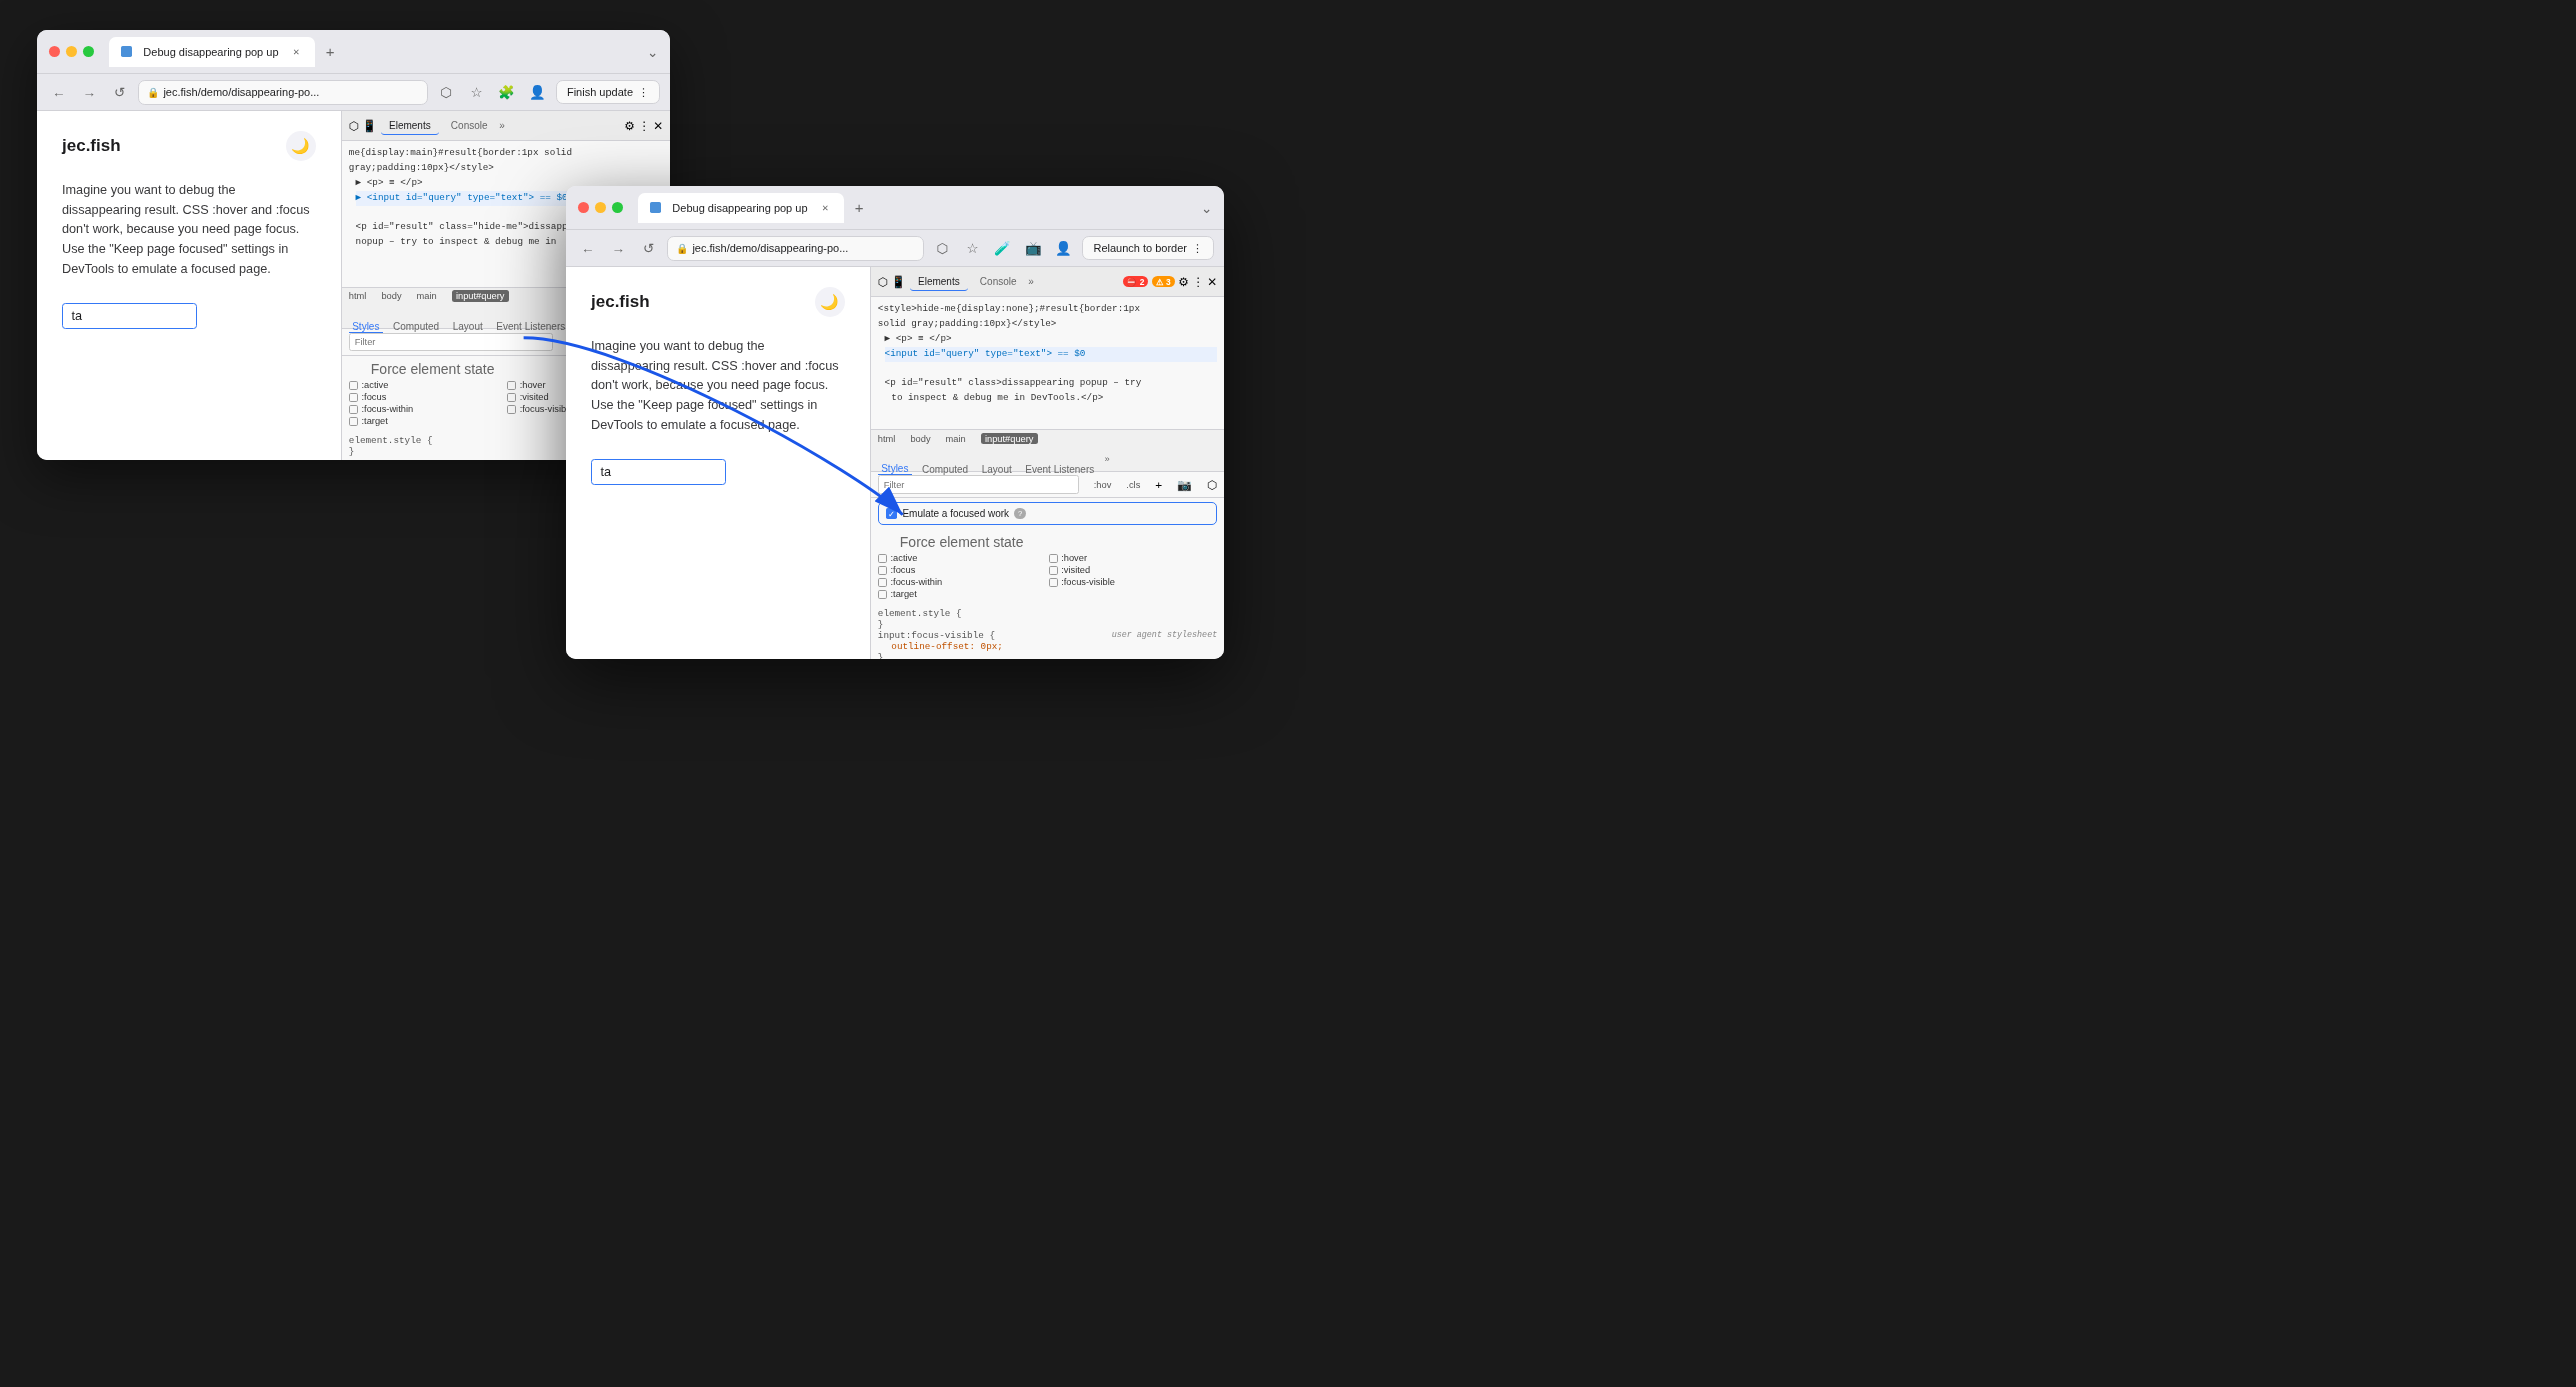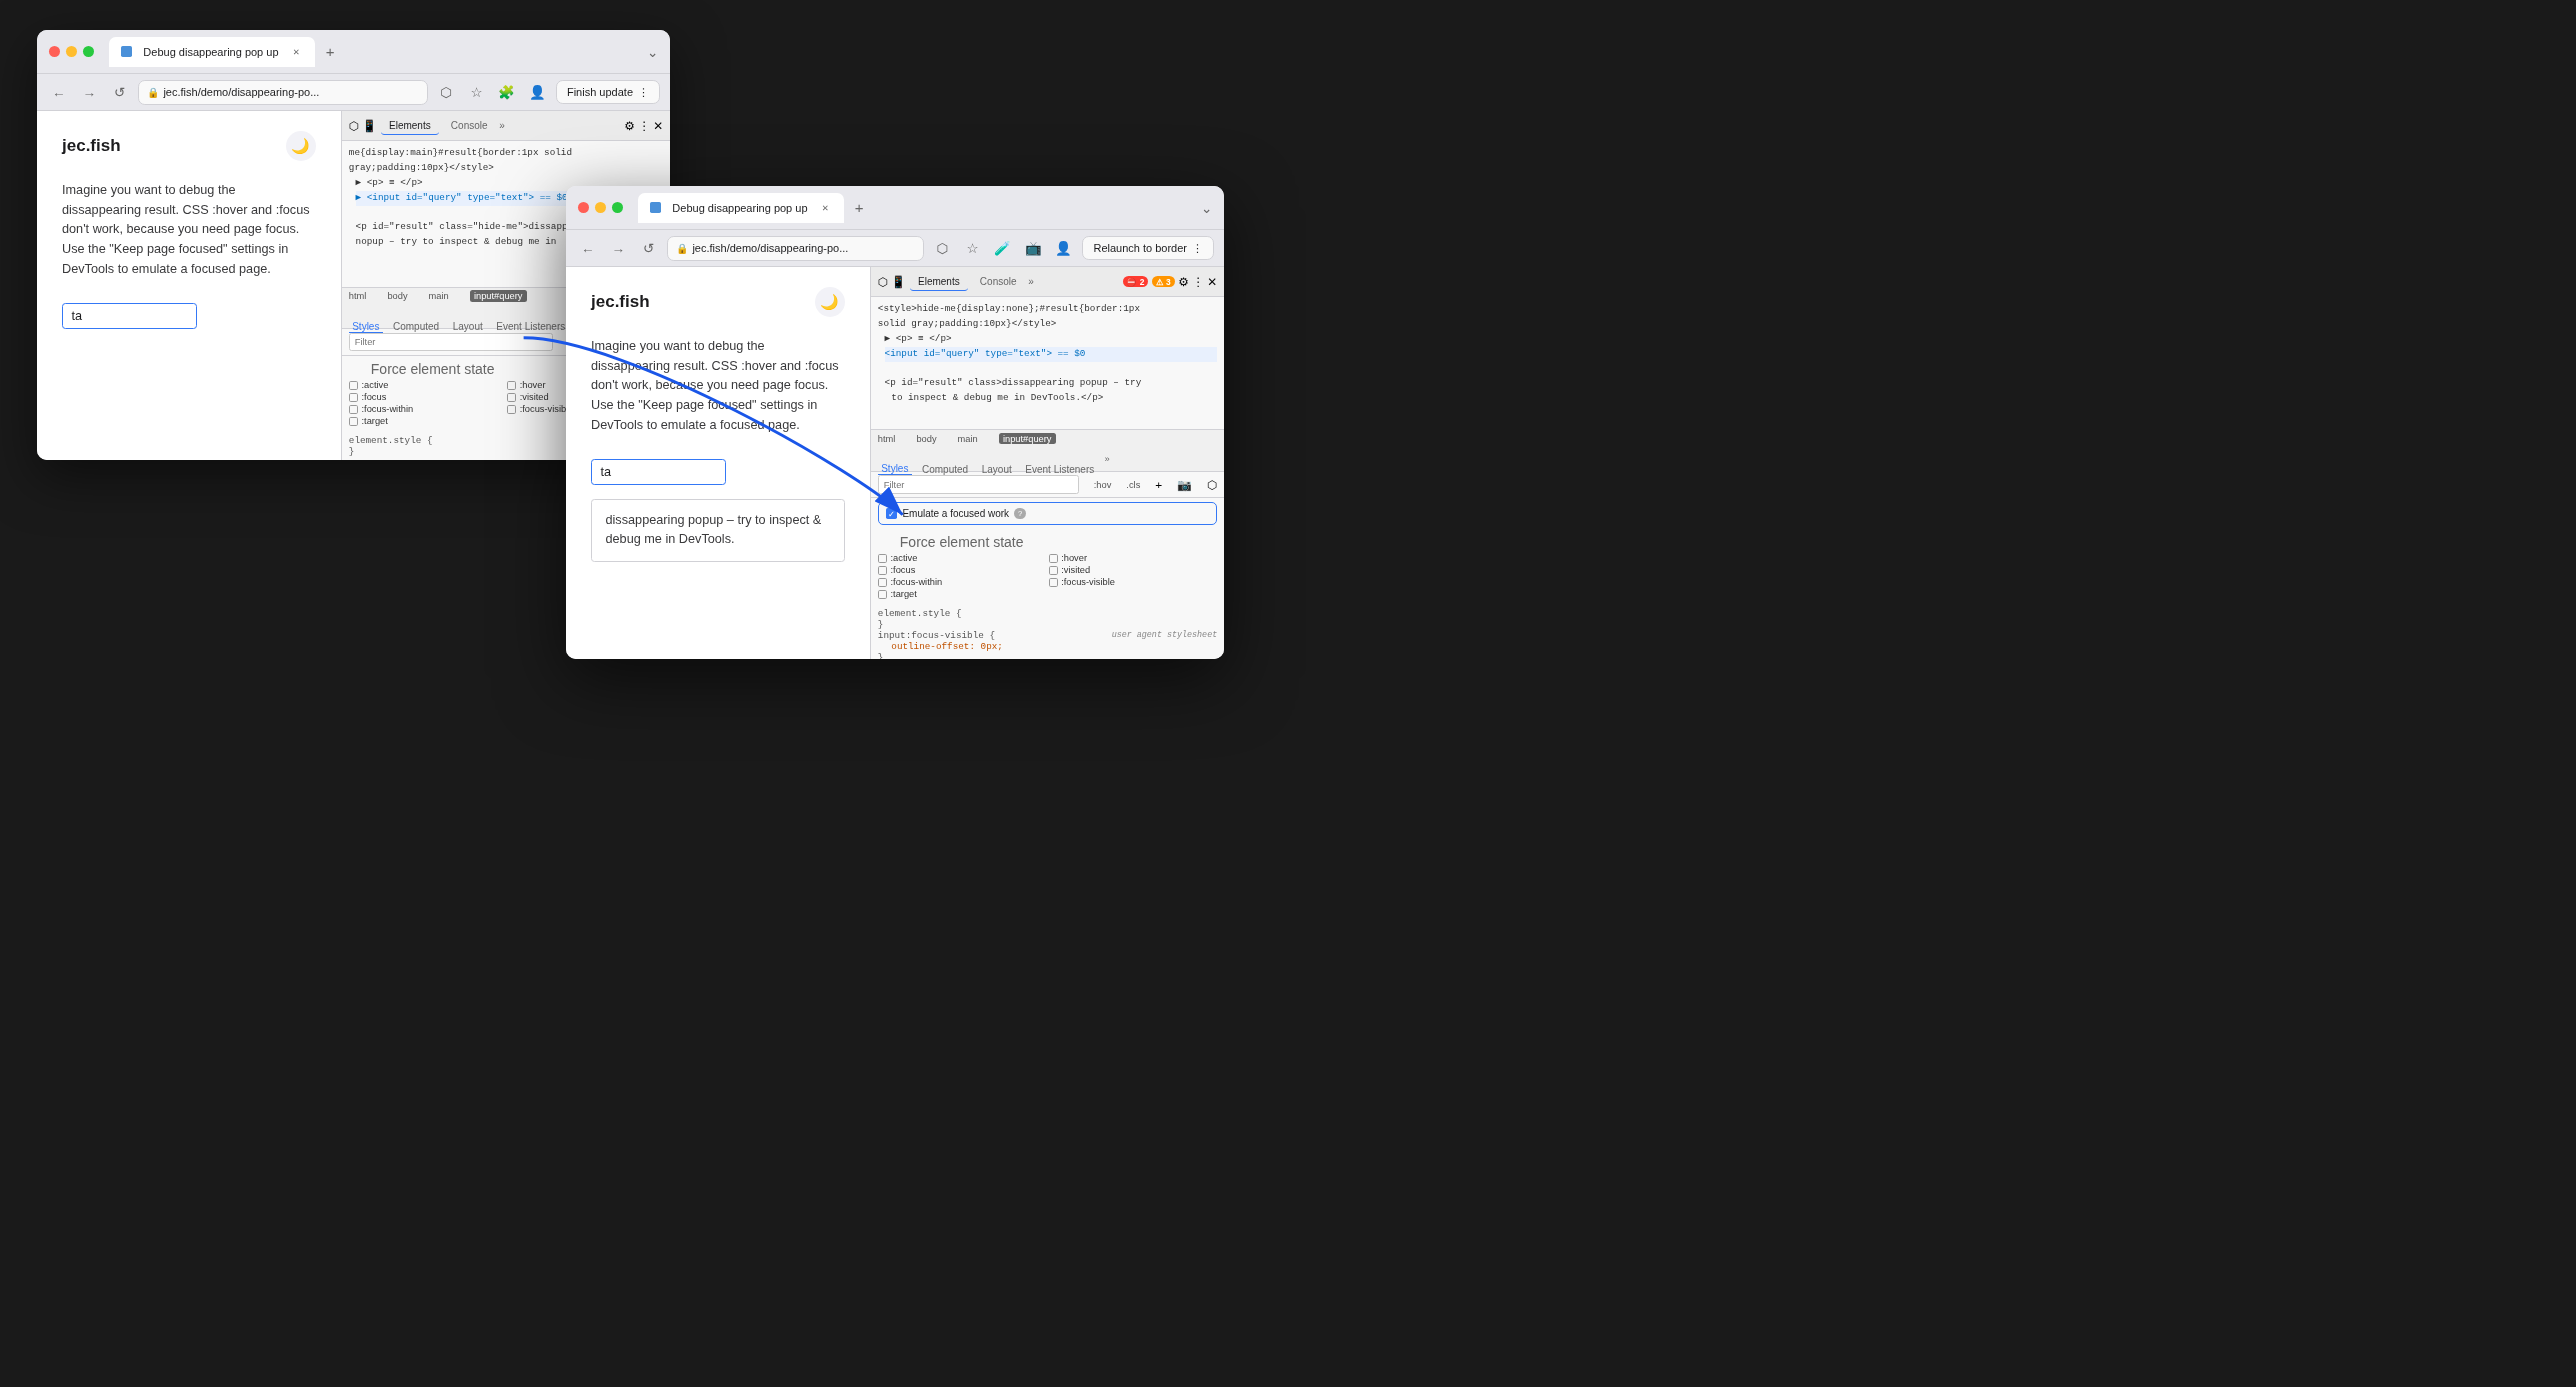--- a/index.html
+++ b/index.html
@@ -256,21 +256,21 @@
     .code-highlight {
       background: #e8f0fd;
       display: block;
     }
 
     .devtools-breadcrumbs {
       background: #f0f0f0;
       border-top: 0.8px solid #d1d1d6;
       padding: 2.5px 6.8px;
       display: flex;
-      gap: 21px;
+      gap: 15px;
       align-items: center;
     }
 
     .breadcrumb-item {
       font-size: 9.3px;
       color: #555;
       cursor: pointer;
     }
 
     .breadcrumb-item.active {
@@ -704,23 +704,20 @@
   </div>
 
   <div class="page-content-2">
     <div class="page-main-2">
       <div class="page-site-title">
         <span>jec.fish</span>
         <div class="dark-mode-btn">🌙</div>
       </div>
       <p class="page-description">Imagine you want to debug the dissappearing result. CSS :hover and :focus don't work, because you need page focus. Use the "Keep page focused" settings in DevTools to emulate a focused page.</p>
       <input class="page-input" type="text" value="ta" style="">
-      <div class="result-popup">
-        <span>dissappearing popup – try to inspect &amp; debug me in DevTools.</span>
-      </div>
     </div>
 
     <div class="devtools-2">
       <div class="devtools-2-toolbar">
         <span style="font-size:11.8px;cursor:pointer;">⬡</span>
         <span style="font-size:11.8px;cursor:pointer;">📱</span>
         <div class="devtools-tab active">Elements</div>
         <div class="devtools-tab">Console</div>
         <span style="font-size:10px;color:#666;cursor:pointer;">»</span>
         <span style="flex:1"></span>

